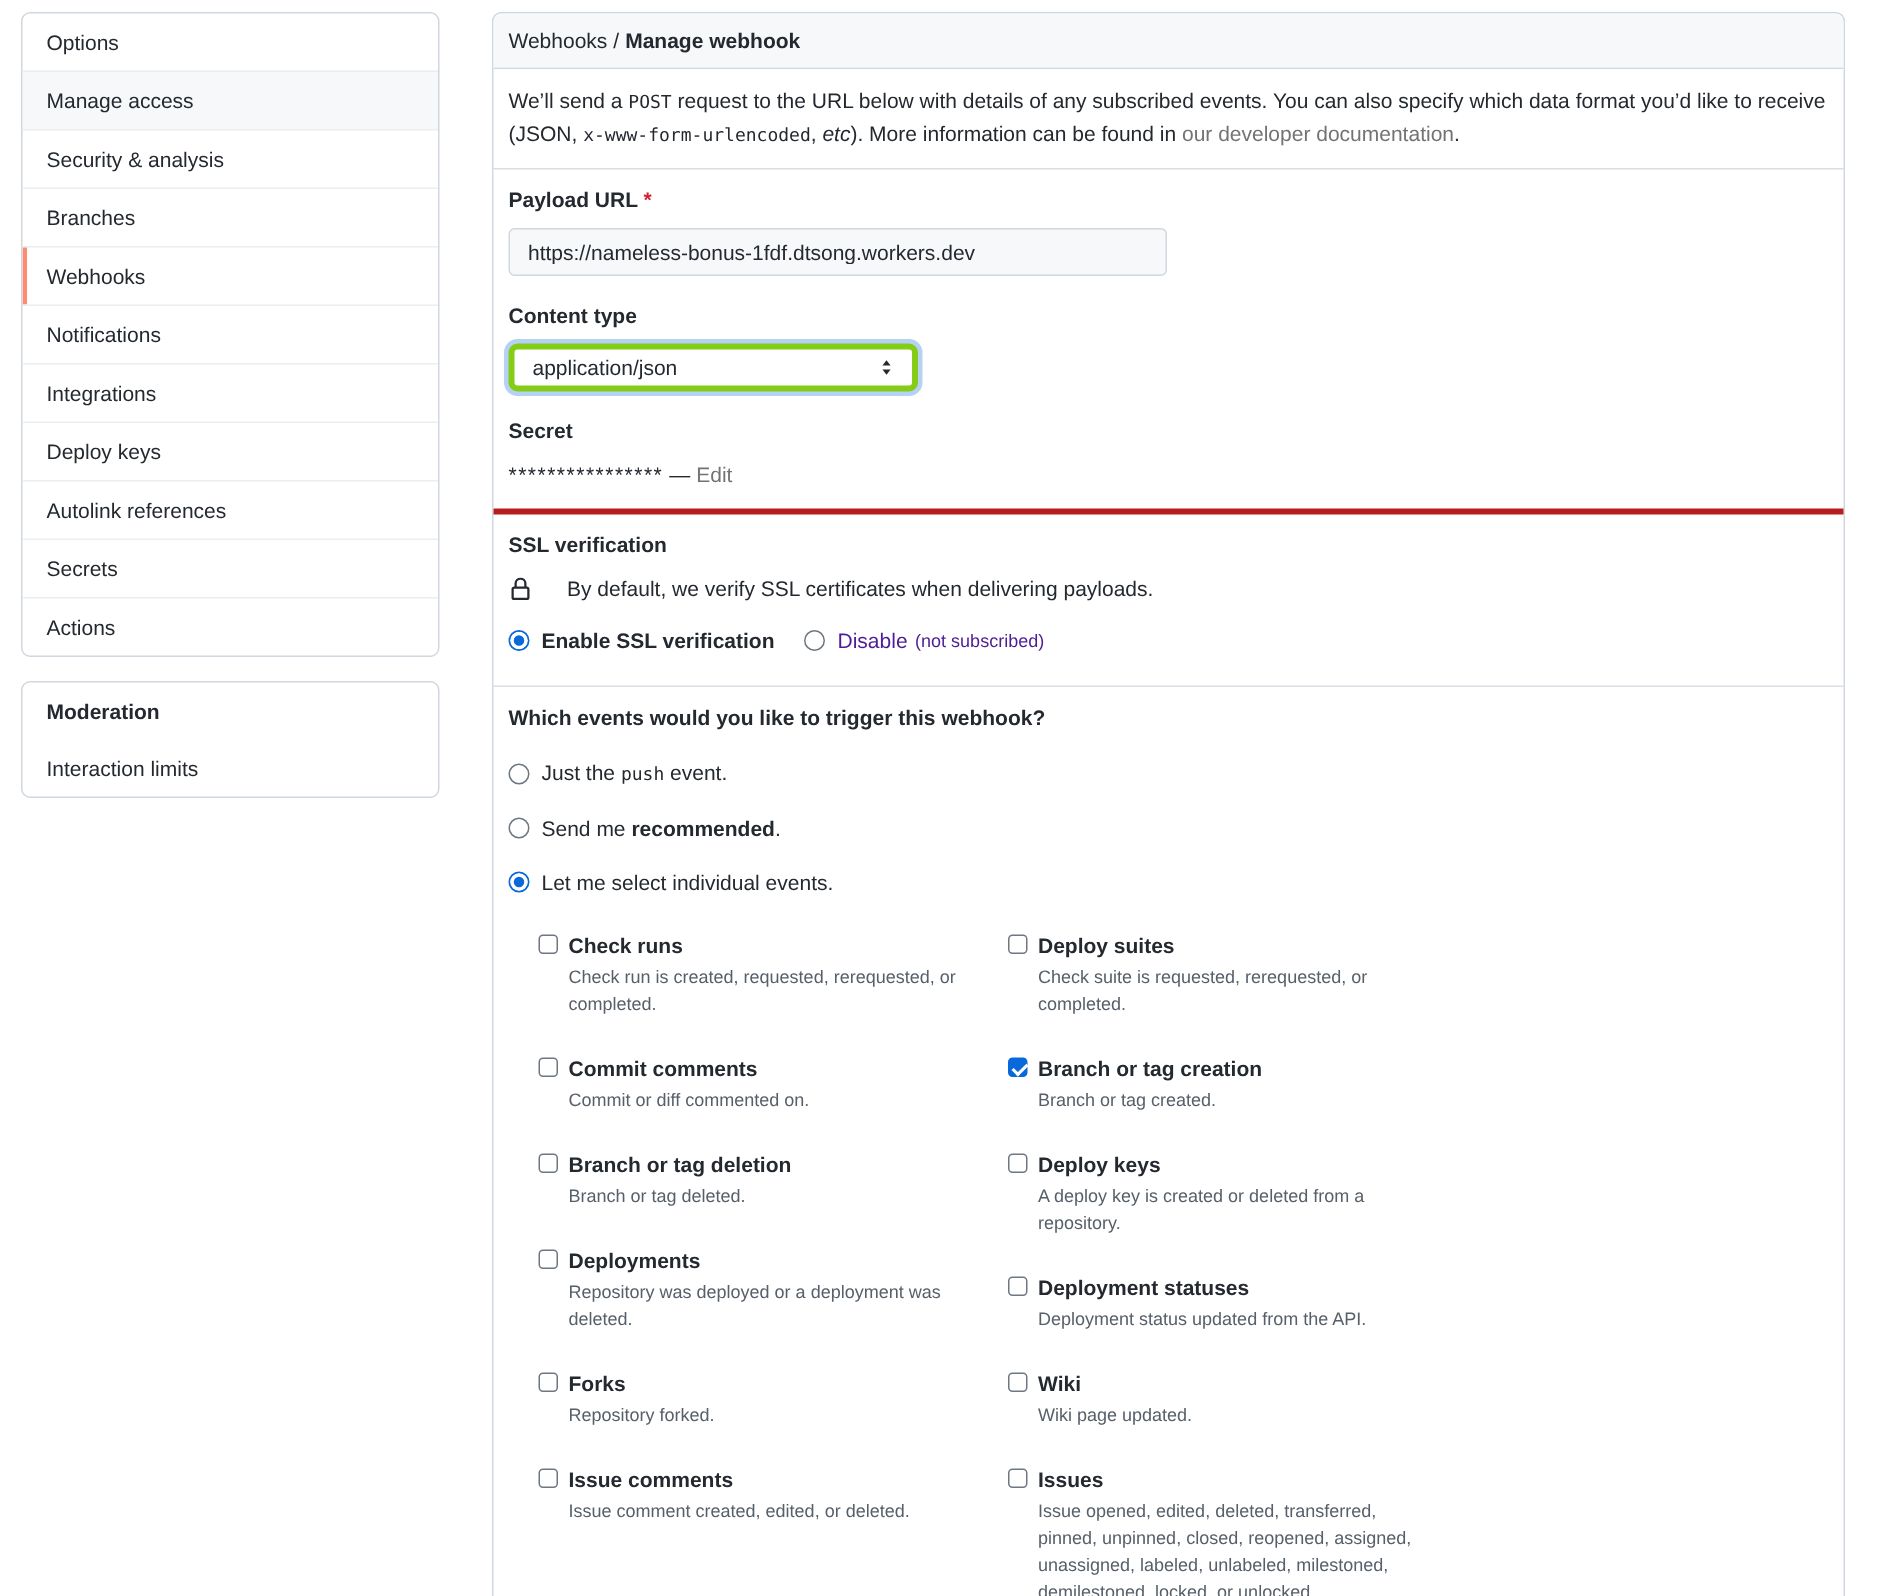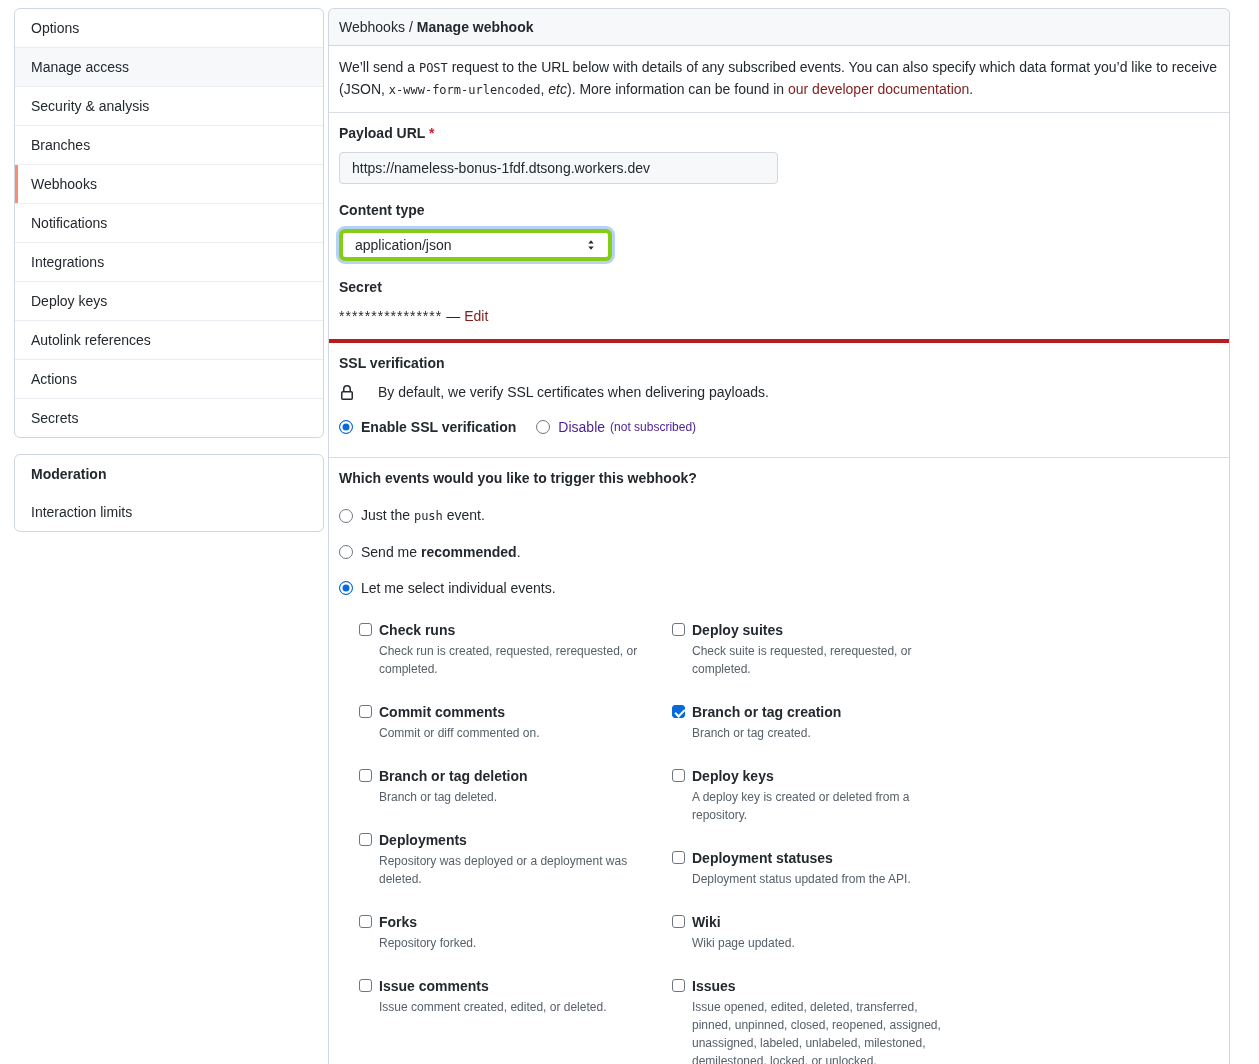--- a/index.html
+++ b/index.html
@@ -3,29 +3,29 @@
 <meta charset="utf-8">
 <style>
   * { box-sizing: border-box; margin: 0; padding: 0; }
   html, body { background: #fff; }
   body {
     width: 1259px; height: 1064px; position: relative; overflow: hidden;
     font-family: "Liberation Sans", "DejaVu Sans", sans-serif;
     font-size: 14px; color: #24292f;
   }
   a { text-decoration: none; }
-  .link { color: #7f1d1d; cursor: pointer; }
+  .link { color: #737373; cursor: pointer; }
   .bold { font-weight: 600; }
   .danger { color: #4c1d95; }
   .small { font-size: 12px; }
   .code { font-family: "DejaVu Sans Mono", "Liberation Mono", monospace; font-size: 12px; }
   .em { font-style: italic; }
 
   
-  .sidebar { position: absolute; left: 14px; top: 8px; width: 310px; }
+  .sidebar { position: absolute; left: 14px; top: 8px; width: 279px; }
   .sb-box { border: 1px solid #d0d7de; border-radius: 6px; background: #fff; overflow: hidden; }
   .sb-box + .sb-box { margin-top: 16px; }
   .sb-item, .sb-header { padding: 9px 16px; line-height: 20px; position: relative; }
   .sb-item { border-top: 1px solid #eaeef2; cursor: pointer; }
   .sb-item:first-child { border-top: none; }
   .sb-item.highlighted { background: #f6f8fa; }
   .sb-item.active::before {
     content: ""; position: absolute; left: 0; top: 0; bottom: 0; width: 3px; background: #fd8c73;
   }
   .sb-header { font-weight: 600; }
@@ -104,22 +104,22 @@
   <div class="sb-box">
       <div class="sb-item">Options</div>
       <div class="sb-item highlighted">Manage access</div>
       <div class="sb-item">Security &amp; analysis</div>
       <div class="sb-item">Branches</div>
       <div class="sb-item active">Webhooks</div>
       <div class="sb-item">Notifications</div>
       <div class="sb-item">Integrations</div>
       <div class="sb-item">Deploy keys</div>
       <div class="sb-item">Autolink references</div>
+      <div class="sb-item">Secrets</div>
       <div class="sb-item">Actions</div>
-      <div class="sb-item">Secrets</div>
     </div>
   <div class="sb-box">
     <div class="sb-header">Moderation</div>
     <div>
         <div class="sb-item">Interaction limits</div>
       </div>
   </div>
 </nav>
 
 <section class="main">

